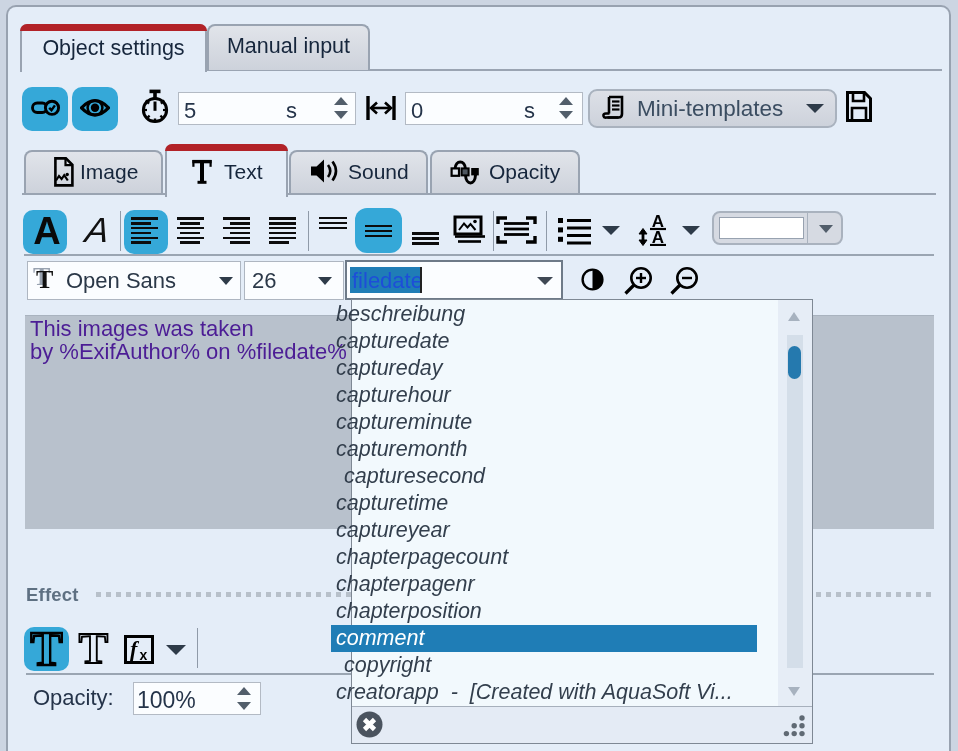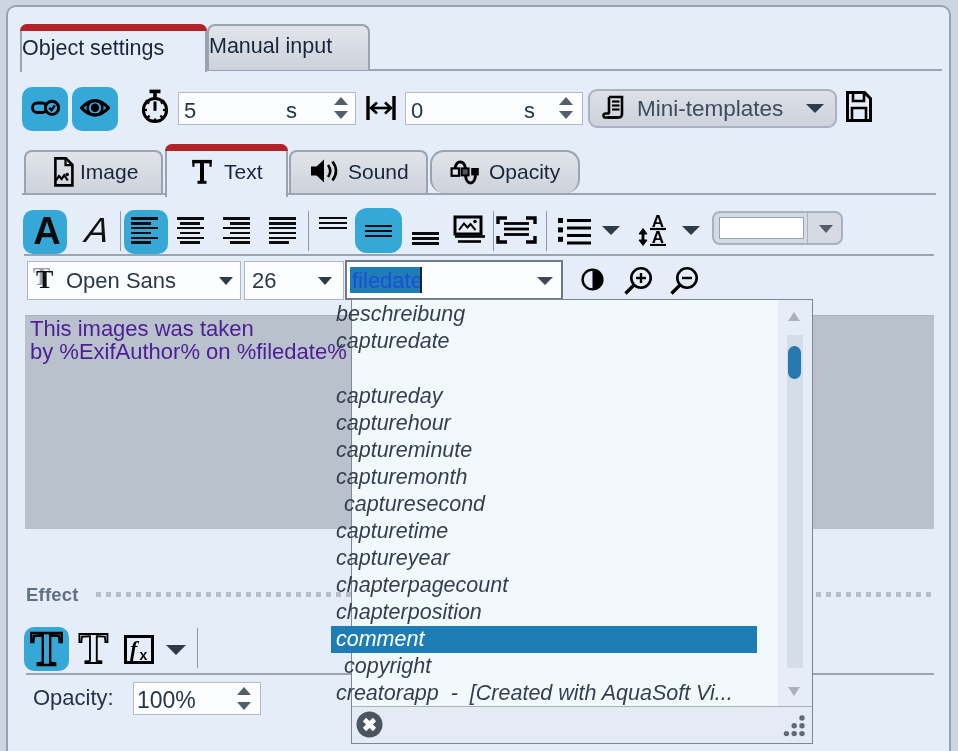--- a/index.html
+++ b/index.html
@@ -11,21 +11,21 @@
   background:#e4edf8; border:2px solid #98a2b0; border-bottom:none;
   border-radius:10px 10px 0 0; }
 .hline { position:absolute; background:#9aa4b2; height:2px; }
 .vsep { position:absolute; width:1px; background:#8f9aa8; }
 .tab { position:absolute; border:2px solid #99a3b1; border-bottom:none;
   border-radius:8px 8px 0 0; color:#16263c; }
 .tab-inactive { background:linear-gradient(#e1e4ea,#cdd2db); }
 .tab-active { background:#e4edf8; }
 .redbar { position:absolute; left:-2px; top:-2px; right:-2px; height:6.5px;
   background:#b22228; border-radius:8px 8px 0 0; }
-.tabtxt { position:absolute; width:100%; text-align:left; font-size:21px; }
+.tabtxt { position:absolute; width:100%; text-align:center; font-size:21px; }
 .bluebtn { position:absolute; background:#35a8d8; border-radius:10px; }
 .spin { position:absolute; background:#fbfdff; border:1px solid #b3bac4; }
 .spintxt { position:absolute; font-size:22px; color:#25344a; }
 .tri-up { position:absolute; width:0; height:0;
   border-left:7px solid transparent; border-right:7px solid transparent;
   border-bottom:8px solid #525e6b; }
 .tri-down { position:absolute; width:0; height:0;
   border-left:7px solid transparent; border-right:7px solid transparent;
   border-top:8px solid #525e6b; }
 .dd-down { position:absolute; width:0; height:0;
@@ -109,21 +109,21 @@
     <path d="M7,30 v-12 h14 v12" fill="none" stroke="#000" stroke-width="2.6"></path>
   </svg>
 
   <div class="hline" style="left:22px; top:193px; width:914px;"></div>
   <div class="tab tab-inactive" style="left:289px; top:150px; width:139px; height:43px;">
     <div class="tabtxt" style="left:57px; top:8px; width:auto;">Sound</div>
   </div>
   <div class="tab tab-inactive" style="left:24px; top:150px; width:139px; height:43px;">
     <div class="tabtxt" style="left:54px; top:8px; width:auto;">Image</div>
   </div>
-  <div class="tab tab-inactive" style="left:430px; top:150px; width:150px; height:43px;border-radius:14px;">
+  <div class="tab tab-inactive" style="left:430px; top:150px; width:150px; height:43px;">
     <div class="tabtxt" style="left:57px; top:8px; width:auto;">Opacity</div>
   </div>
   <div class="tab tab-active" style="left:165px; top:144px; width:123px; height:53px;">
     <div class="redbar"></div>
     <div class="tabtxt" style="left:57px; top:14px; width:auto;">Text</div>
   </div>
   <svg class="abs" style="left:54px; top:157px;" width="20" height="30" viewBox="0 0 20 30">
     <path d="M1.4,1.4 h10.5 l6.5,6.5 v20.5 h-17 z" fill="none" stroke="#000" stroke-width="2.6"></path>
     <path d="M11.5,1.8 v6.4 h6.4" fill="none" stroke="#000" stroke-width="2.2"></path>
     <circle cx="13.2" cy="17.5" r="1.7" fill="#000"></circle>
@@ -266,28 +266,29 @@
   <div class="spintxt" style="left:137px; top:687px; font-size:23px;">100%</div>
   <div class="tri-up" style="left:237px; top:687px;"></div>
   <div class="tri-down" style="left:237px; top:702px;"></div>
 
   <div class="abs" id="popup" style="left:351px; top:299px; width:462px; height:445px;
     background:#f2f9fd; border:1px solid #7e8894;"></div>
   <div class="abs" id="plist" style="left:331px; top:301px; width:426px; height:353px;
     font-size:20px; color:#333f4d;font-style:italic;">
     <div style="height:27px;line-height:27.2px;padding-left:5px;white-space:nowrap;overflow:hidden;font-size:21.5px;">beschreibung</div>
     <div style="height:27px;line-height:27.2px;padding-left:5px;white-space:nowrap;overflow:hidden;font-size:21.5px;">capturedate</div>
-    <div style="height:27px;line-height:27.2px;padding-left:5px;white-space:nowrap;overflow:hidden;font-size:21.5px;margin-top:28px;">captureday</div>
+    <div style="height:27px;line-height:27.2px;padding-left:5px;white-space:nowrap;overflow:hidden;font-size:21.5px;">captureday</div>
     <div style="height:27px;line-height:27.2px;padding-left:5px;white-space:nowrap;overflow:hidden;font-size:21.5px;">capturehour</div>
     <div style="height:27px;line-height:27.2px;padding-left:5px;white-space:nowrap;overflow:hidden;font-size:21.5px;">captureminute</div>
     <div style="height:27px;line-height:27.2px;padding-left:5px;white-space:nowrap;overflow:hidden;font-size:21.5px;">capturemonth</div>
     <div style="height:27px;line-height:27.2px;padding-left:13px;white-space:nowrap;overflow:hidden;font-size:21.5px;">capturesecond</div>
     <div style="height:27px;line-height:27.2px;padding-left:5px;white-space:nowrap;overflow:hidden;font-size:21.5px;">capturetime</div>
     <div style="height:27px;line-height:27.2px;padding-left:5px;white-space:nowrap;overflow:hidden;font-size:21.5px;">captureyear</div>
     <div style="height:27px;line-height:27.2px;padding-left:5px;white-space:nowrap;overflow:hidden;font-size:21.5px;">chapterpagecount</div>
+    <div style="height:27px;line-height:27.2px;padding-left:5px;white-space:nowrap;overflow:hidden;font-size:21.5px;">chapterpagenr</div>
     <div style="height:27px;line-height:27.2px;padding-left:5px;white-space:nowrap;overflow:hidden;font-size:21.5px;">chapterposition</div>
     <div style="height:27px;line-height:27.2px;padding-left:5px;white-space:nowrap;overflow:hidden;font-size:21.5px;background:#1f7db6;color:#fff;">comment</div>
     <div style="height:27px;line-height:27.2px;padding-left:13px;white-space:nowrap;overflow:hidden;font-size:21.5px;">copyright</div>
     <div style="height:27px;line-height:27.2px;padding-left:5px;white-space:nowrap;overflow:hidden;font-size:21.5px;">creatorapp&nbsp;&nbsp;-&nbsp;&nbsp;[Created with AquaSoft Vi...</div>
   </div>
   <div class="abs" style="left:778px; top:300px; width:34px; height:406px; background:#e6edf6;"></div>
   <div class="abs" style="left:787px; top:335px; width:16px; height:333px; background:#d4dee9;"></div>
   <div class="tri-up" style="left:788px; top:312px; border-bottom-color:#a7b2bf; border-left-width:6.5px; border-right-width:6.5px; border-bottom-width:9px;"></div>
   <div class="tri-down" style="left:788px; top:687px; border-top-color:#a7b2bf; border-left-width:6.5px; border-right-width:6.5px; border-top-width:9px;"></div>
   <div class="abs" style="left:788px; top:346px; width:13px; height:33px; background:#2579ae; border-radius:6.5px;"></div>

